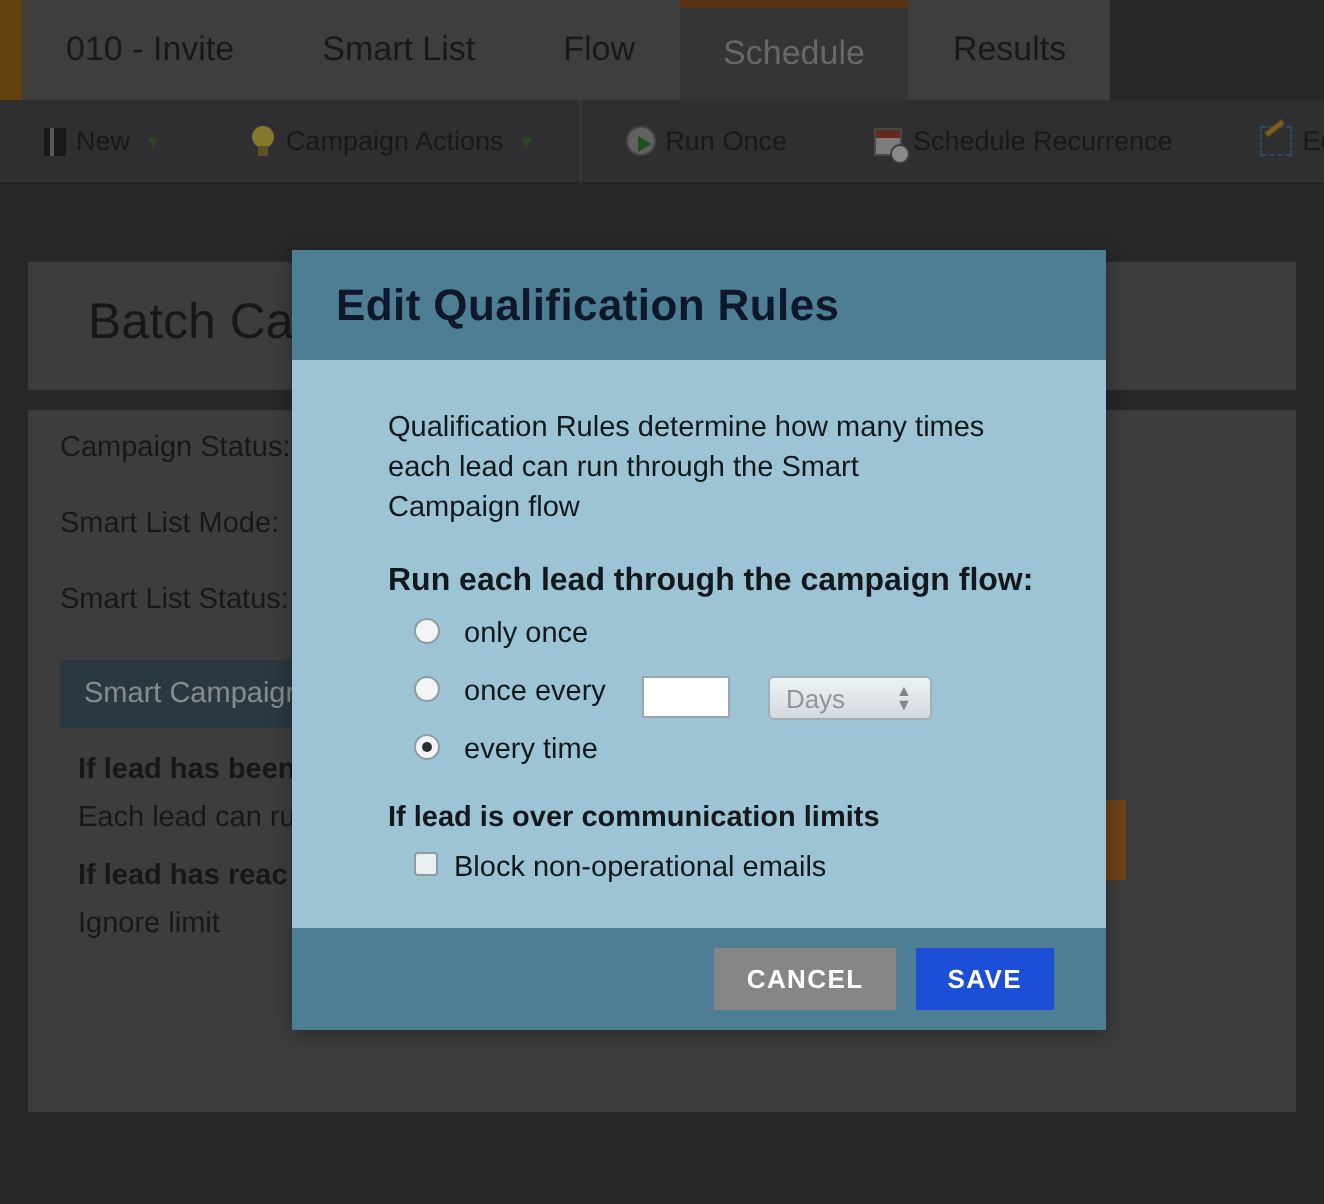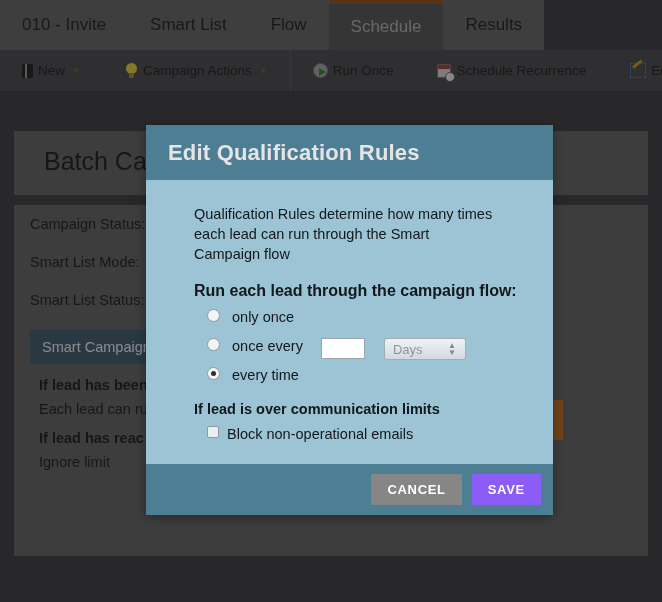--- a/index.html
+++ b/index.html
@@ -33,20 +33,21 @@
     width: 662px; height: 50px;
     background: #373739;
   }
   .tabstrip {
     position: absolute;
     left: 0; top: 0;
     height: 50px;
     display: flex;
     align-items: stretch;
     background: #a16207;
+    padding-left: 11px;
   }
   .tab {
     display: flex;
     align-items: center;
     padding: 0 22px;
     font-size: 17px;
     color: #1d1d1d;
     white-space: nowrap;
     position: relative;
     background: #5e5e5e;
@@ -213,21 +214,21 @@
     box-shadow: 0 2px 10px rgba(0,0,0,0.35);
   }
   .m-head {
     background: #4e7e93;
     height: 55px;
     display: flex;
     align-items: center;
     padding: 0 0 0 22px;
   }
   .m-title {
-    color: #e5e5e5;
+    color: #0f172a;
     font-size: 22px;
     font-weight: bold;
     letter-spacing: 0.2px;
   }
   .m-body {
     padding: 24px 26px 22px 48px;
     color: #12181b;
   }
   .m-desc {
     font-size: 14.5px;
@@ -317,34 +318,34 @@
     border-radius: 2px;
     flex: none;
   }
   .m-foot {
     background: #4e7e93;
     height: 51px;
     display: flex;
     align-items: center;
     justify-content: flex-end;
     gap: 10px;
-    padding-right: 12px;
+    padding-right: 26px;
   }
   .btn {
     font-size: 13px;
     font-weight: bold;
     letter-spacing: 0.7px;
     color: #ffffff;
     border: none;
     padding: 8px 16px;
     cursor: pointer;
     font-family: "Liberation Sans", sans-serif;
   }
   .btn-cancel { background: #868686; }
-  .btn-save { background: #8b5cf6; }
+  .btn-save { background: #1d4ed8; }
 </style>
 </head>
 <body>
 
 <div id="app">
 
   <div id="page-layer">
 
     <div class="tabbar">
       <div class="tabstrip">

